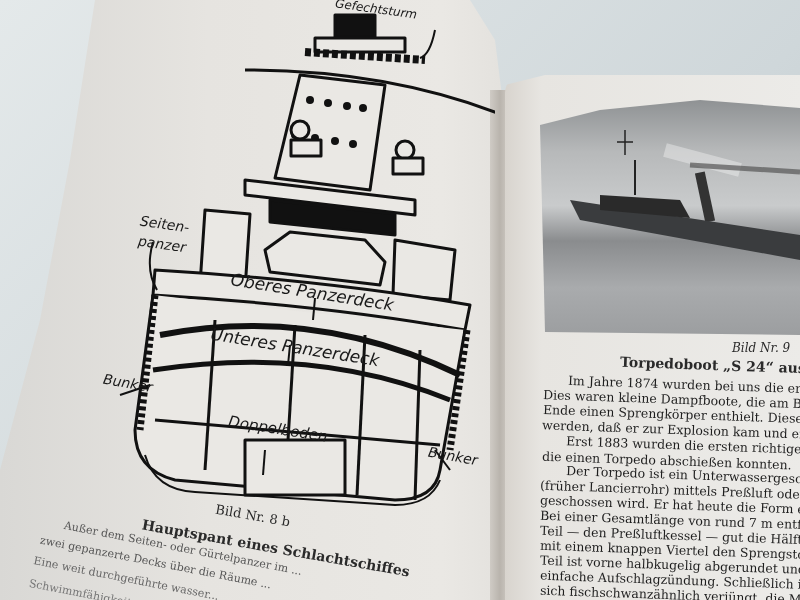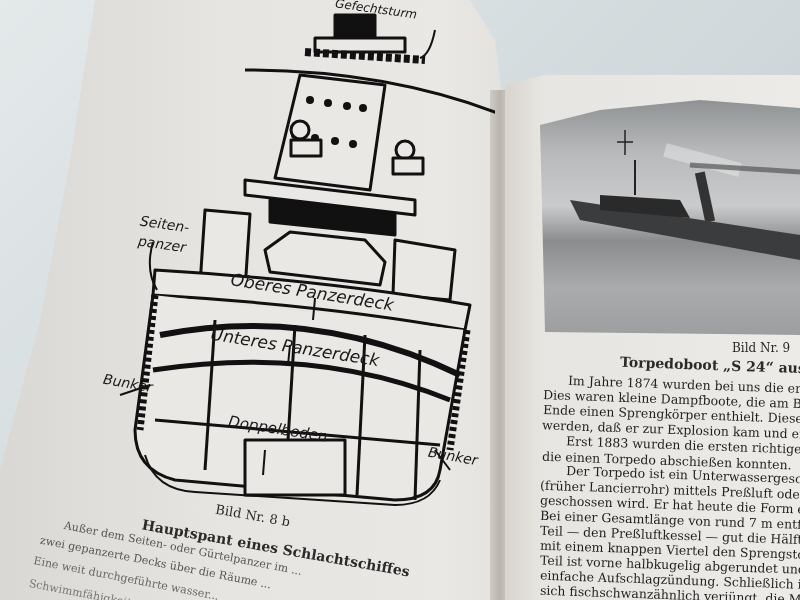--- a/index.html
+++ b/index.html
@@ -121,21 +121,21 @@
     <rect x="160" y="72" width="10" height="50" fill="#333" transform="rotate(-12 165 97)"></rect>
     <path d="M30 100 L260 135 L260 160 L40 120 Z" fill="#3a3c3e"></path>
     <path d="M60 95 L140 100 L150 118 L60 110 Z" fill="#2a2a2a"></path>
     <line x1="95" y1="60" x2="95" y2="95" stroke="#222" stroke-width="2"></line>
     <line x1="85" y1="30" x2="85" y2="55" stroke="#222" stroke-width="1.5"></line>
     <line x1="77" y1="42" x2="93" y2="42" stroke="#222" stroke-width="1.5"></line>
     <path d="M150 65 L260 72" stroke="#555" stroke-width="5" fill="none" opacity="0.7"></path>
   </svg>
 </div>
 
-<div class="caption" style="left:732px; top:341px; font-size:12px;">Bild Nr. 9</div>
+<div class="caption" style="left:732px; top:341px; font-size:12px;font-style:italic;">Bild Nr. 9</div>
 <div class="caption" style="left:620px; top:358px; font-size:14px; font-weight:bold; transform:rotate(2deg);">Torpedoboot „S 24“ aus dem ...</div>
 
 <div class="body-text" style="left:568px; top:378px; transform:rotate(2deg);">Im Jahre 1874 wurden bei uns die ersten Tor...</div>
 <div class="body-text" style="left:543px; top:393px; transform:rotate(2deg);">Dies waren kleine Dampfboote, die am Bug eine lan...</div>
 <div class="body-text" style="left:543px; top:408px; transform:rotate(2deg);">Ende einen Sprengkörper enthielt. Dieser mußte so ...</div>
 <div class="body-text" style="left:542px; top:423px; transform:rotate(2deg);">werden, daß er zur Explosion kam und ein Loch i...</div>
 <div class="body-text" style="left:566px; top:438px; transform:rotate(2deg);">Erst 1883 wurden die ersten richtigen T...</div>
 <div class="body-text" style="left:542px; top:453px; transform:rotate(2deg);">die einen Torpedo abschießen konnten.</div>
 <div class="body-text" style="left:566px; top:468px; transform:rotate(2deg);">Der Torpedo ist ein Unterwassergeschoß, w...</div>
 <div class="body-text" style="left:540px; top:483px; transform:rotate(2deg);">(früher Lancierrohr) mittels Preßluft oder eine...</div>

